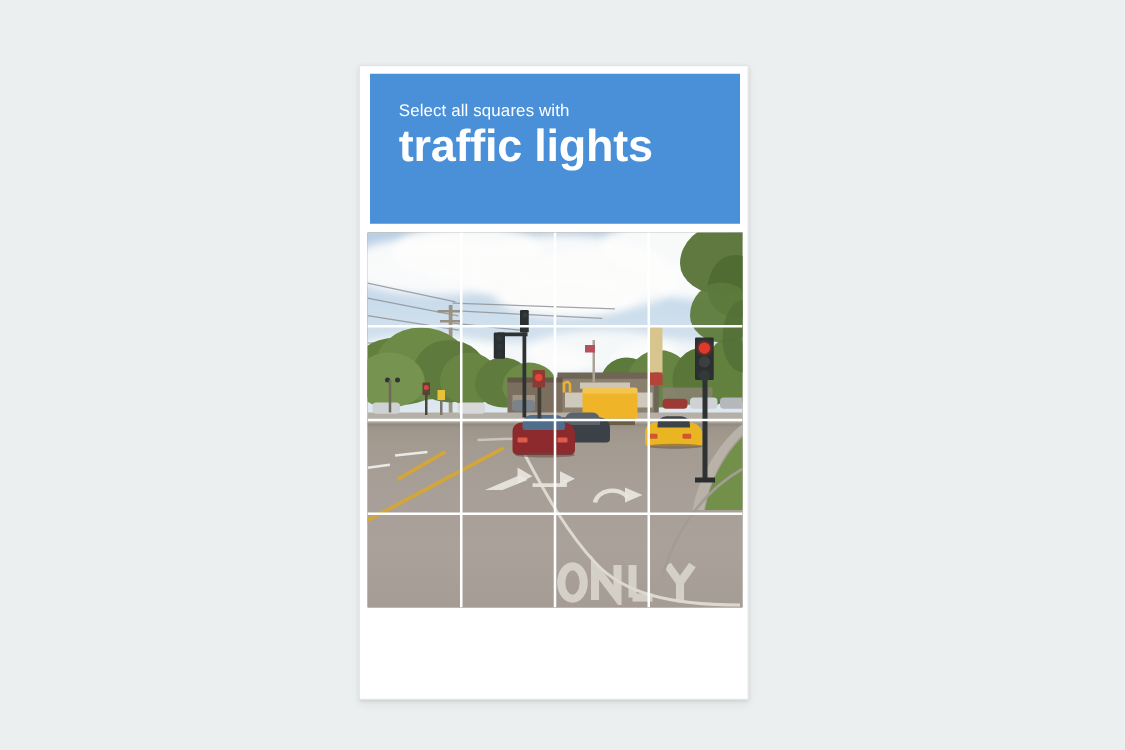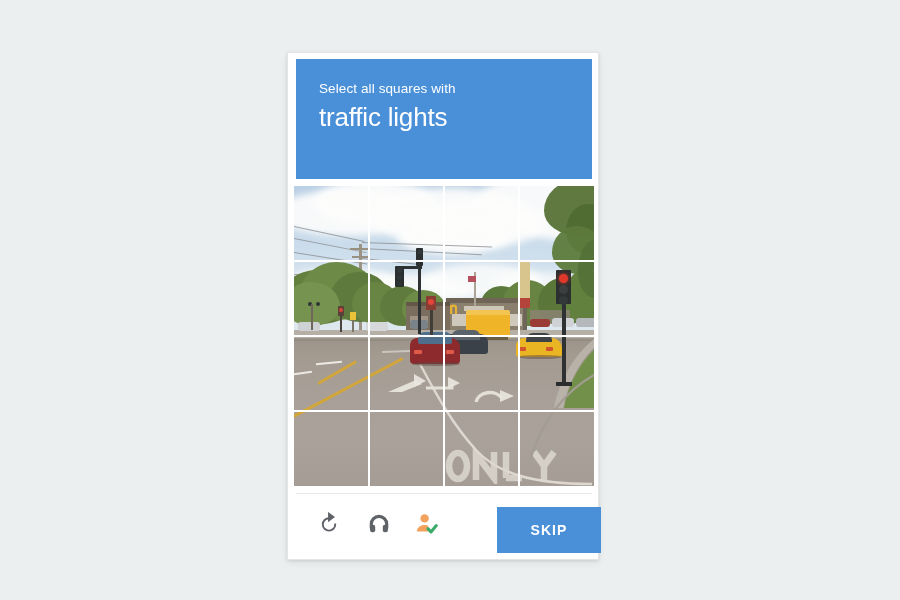--- a/index.html
+++ b/index.html
@@ -28,21 +28,21 @@
     background:#4a90d9;
     box-sizing:border-box;
     padding:22px 0 0 23px;
     color:#fff;
   }
   .hdr-line1{
     font-size:13.5px;line-height:16px;font-weight:400;
     letter-spacing:.1px;color:#ffffff;
   }
   .hdr-target{
-    font-size:26px;line-height:32px;font-weight:normal;
+    font-size:36px;line-height:32px;font-weight:bold;
     margin-top:4px;letter-spacing:-.2px;color:#ffffff;
   }
   .hdr-line3{
     font-size:13.5px;line-height:16px;font-weight:400;
     margin-top:6px;letter-spacing:.1px;color:#ffffff;
   }
 
   
   .grid-wrap{
     position:absolute;left:294px;top:186px;
@@ -121,49 +121,20 @@
 
 <div class="stage">
 
   <div class="captcha-card">
 
     <div class="captcha-header">
       <div class="hdr-line1">Select all squares with</div>
       <div class="hdr-target">traffic lights</div>
     </div>
 
-    <div class="captcha-footer">
-
-      <div class="icon-btn" style="left:15px;">
-        <svg width="24" height="24" viewBox="0 0 24 24">
-          <path d="M12 4.5 V1.8 L16.4 5.1 L12 8.4 V6.2
-                   A6.2 6.2 0 1 0 18.2 12.4" fill="none" stroke="#5f6368" stroke-width="1.9" stroke-linecap="square" stroke-linejoin="miter"></path>
-          <path d="M12 2.2 L16.2 5.1 L12 8.0 Z" fill="#5f6368"></path>
-        </svg>
-      </div>
-
-      <div class="icon-btn" style="left:65px;">
-        <svg width="24" height="24" viewBox="0 0 24 24">
-          <path d="M4.3 16 V12 a7.7 7.7 0 0 1 15.4 0 v4" fill="none" stroke="#5f6368" stroke-width="3.2" stroke-linecap="round"></path>
-          <rect x="3.1" y="12.7" width="5.1" height="7.6" rx="2.1" fill="#5f6368"></rect>
-          <rect x="15.8" y="12.7" width="5.1" height="7.6" rx="2.1" fill="#5f6368"></rect>
-        </svg>
-      </div>
-
-      <div class="icon-btn" style="left:113px;">
-        <svg width="26" height="26" viewBox="0 0 26 26">
-          <circle cx="10.6" cy="7.4" r="4.2" fill="#f2a25c"></circle>
-          <path d="M2.9 20.6 c0-4.2 3.5-6.6 7.7-6.6 c1.3 0 2.5.2 3.6.6
-                   L14.2 20.6 Z" fill="#f2a25c"></path>
-          <path d="M13.9 17.6 l3.1 3.3 l5.3 -6.3" fill="none" stroke="#3aab6b" stroke-width="3.1" stroke-linecap="round" stroke-linejoin="round"></path>
-        </svg>
-      </div>
-
-      <button class="skip-btn">SKIP</button>
-    </div>
   </div>
 
   <div class="grid-wrap">
     <div class="scene">
 
       <div class="sky"></div>
 
       <div class="cloud soft" style="left:-20px;top:4px;width:150px;height:46px;"></div>
       <div class="cloud soft" style="left:20px;top:-6px;width:120px;height:44px;"></div>
       <div class="cloud soft" style="left:78px;top:2px;width:160px;height:58px;"></div>

